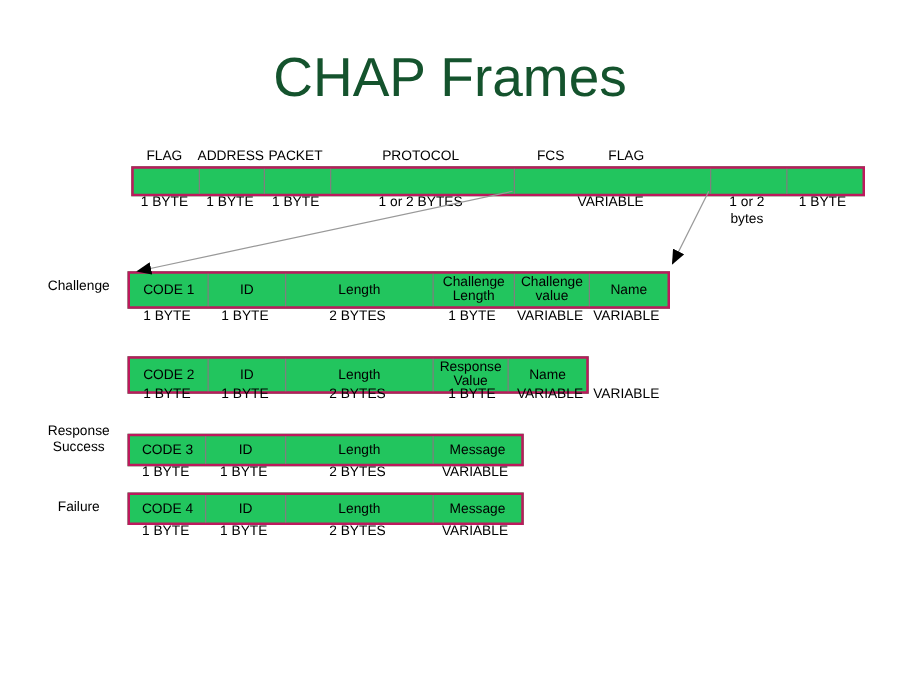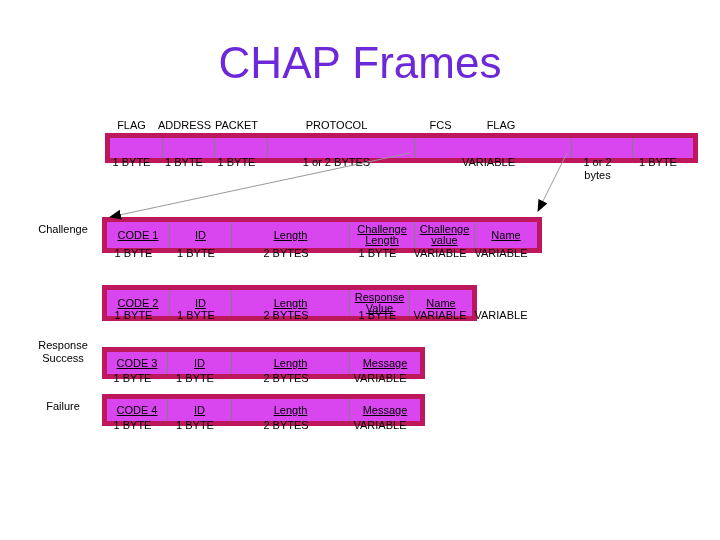--- a/index.html
+++ b/index.html
@@ -2,27 +2,27 @@
 <html><head>
 <meta charset="utf-8">
 <style>
   html,body{margin:0;padding:0;background:#ffffff;}
   .canvas{
     position:relative;width:720px;height:540px;background:#ffffff;overflow:hidden;
     font-family:"Liberation Sans", sans-serif;color:#000000;
   }
   .slide-title{
     position:absolute;left:0;top:40px;width:720px;text-align:center;
-    font-size:44px;line-height:46px;font-weight:400;color:#6d28d9;
+    font-size:44px;line-height:46px;font-weight:400;color:#14532d;
   }
   .prow{position:absolute;display:flex;}
   .pcell{box-sizing:border-box;text-align:center;font-size:11px;}
   .labelrow .pcell{white-space:nowrap;line-height:13px;}
   .sizerow .pcell{white-space:nowrap;line-height:13px;}
-  .boxrow{border:5px solid #be185d;background:#d946ef;text-decoration:underline;}
+  .boxrow{border:2px solid #be185d;background:#22c55e;}
   .boxrow .pcell{
     border-right:1px solid #7f7f7f;display:flex;align-items:center;justify-content:center;
     line-height:11px;white-space:normal;
   }
   .boxrow .pcell:last-child{border-right:none;}
   .wrapcell{white-space:normal !important;padding:0 11px;line-height:12px;}
   .row-label{position:absolute;left:23px;width:80px;text-align:center;font-size:11px;line-height:13px;}
   
   .w0{width:53px}.w1{width:52px}.w2{width:53px}.w3{width:147px}.w4{width:157px}.w5{width:61px}.w6{width:60px}
   

